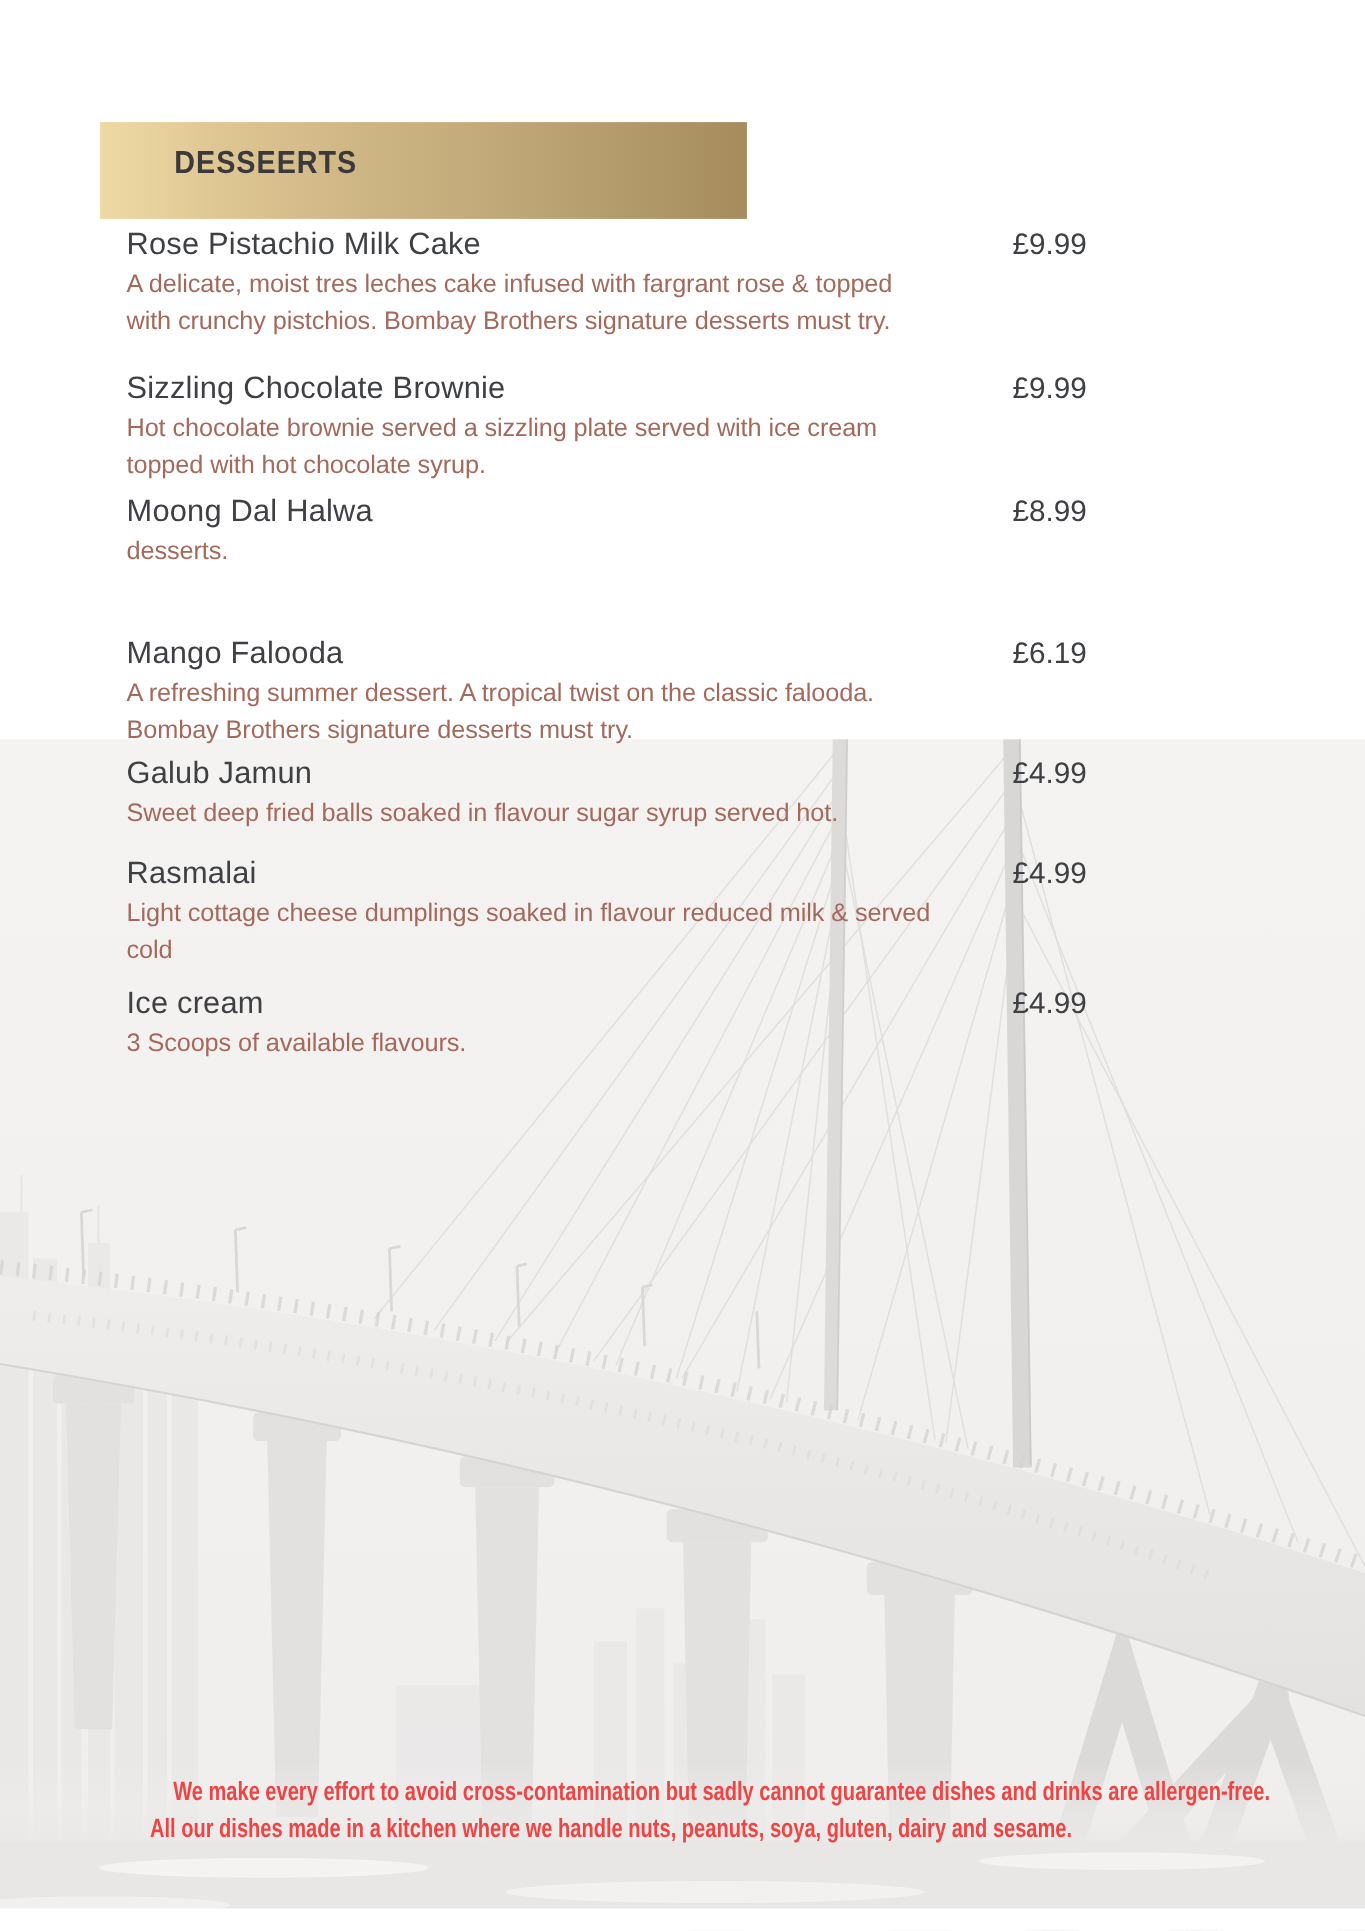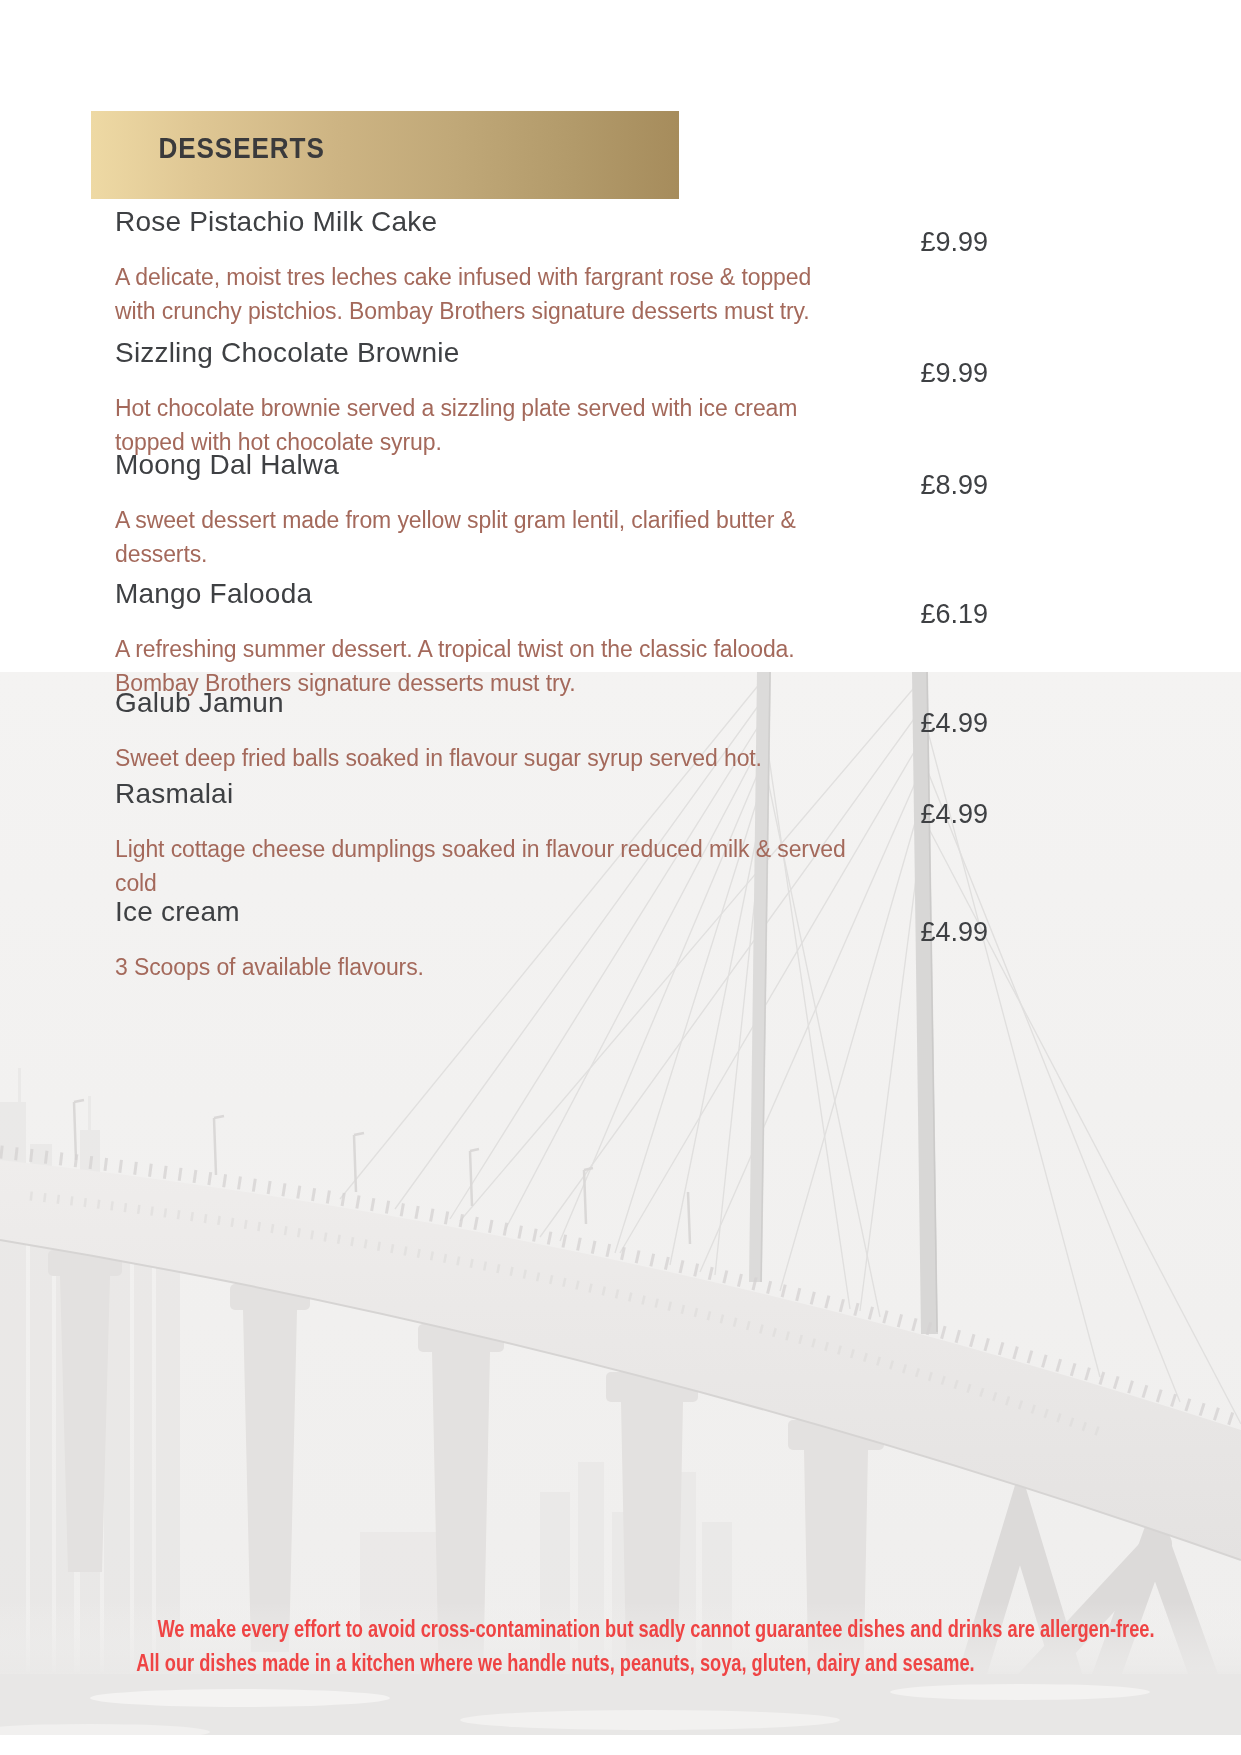--- a/index.html
+++ b/index.html
@@ -30,21 +30,21 @@
   .menu-item{position:absolute;left:0;width:100%;}
   .menu-list > div:nth-of-type(1){top:203px;}
   .menu-list > div:nth-of-type(2){top:334px;}
   .menu-list > div:nth-of-type(3){top:446px;}
   .menu-list > div:nth-of-type(4){top:575px;}
   .menu-list > div:nth-of-type(5){top:684px;}
   .menu-list > div:nth-of-type(6){top:775px;}
   .menu-list > div:nth-of-type(7){top:893px;}
   .item-head{display:flex;justify-content:space-between;align-items:flex-start;}
   .item-title{font-size:28px;line-height:38px;color:#3e4043;letter-spacing:.2px;white-space:nowrap;}
-  .item-price{font-size:27px;line-height:38px;color:#3e4043;white-space:nowrap;margin-top:20px;}
+  .item-price{font-size:27px;line-height:38px;color:#3e4043;white-space:nowrap;}
   .item-desc{margin-top:0;font-size:23px;line-height:33.5px;color:#a4695b;letter-spacing:-.1px;}
   .item-desc div{white-space:nowrap;}
 
   
   .footer{
     position:absolute;left:0;top:1612px;width:1110px;text-align:center;
     color:#ef4444;font-weight:700;font-size:24px;line-height:34px;
   }
   .footer-line{display:inline-block;white-space:nowrap;transform:scaleX(.76);transform-origin:center;}
 
@@ -200,21 +200,20 @@
           <div>topped with hot chocolate syrup.</div>
         </div>
       </div>
 
       <div class="menu-item">
         <div class="item-head">
           <span class="item-title">Moong Dal Halwa</span>
           <span class="item-price">£8.99</span>
         </div>
         <div class="item-desc">
-          <div>A sweet dessert made from yellow split gram lentil, clarified butter &amp;</div>
           <div>desserts.</div>
         </div>
       </div>
 
       <div class="menu-item">
         <div class="item-head">
           <span class="item-title">Mango Falooda</span>
           <span class="item-price">£6.19</span>
         </div>
         <div class="item-desc">

